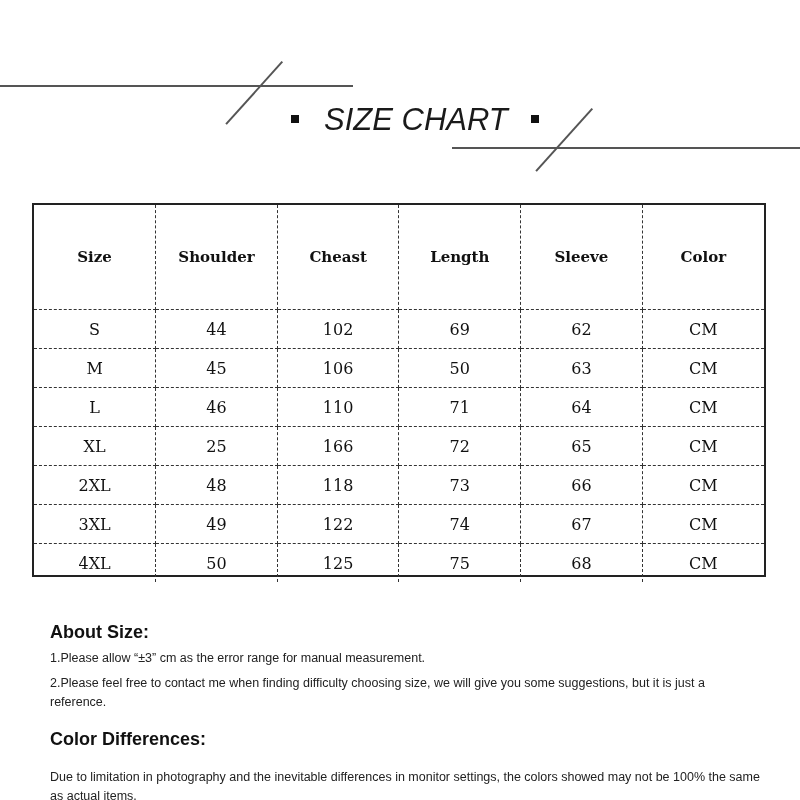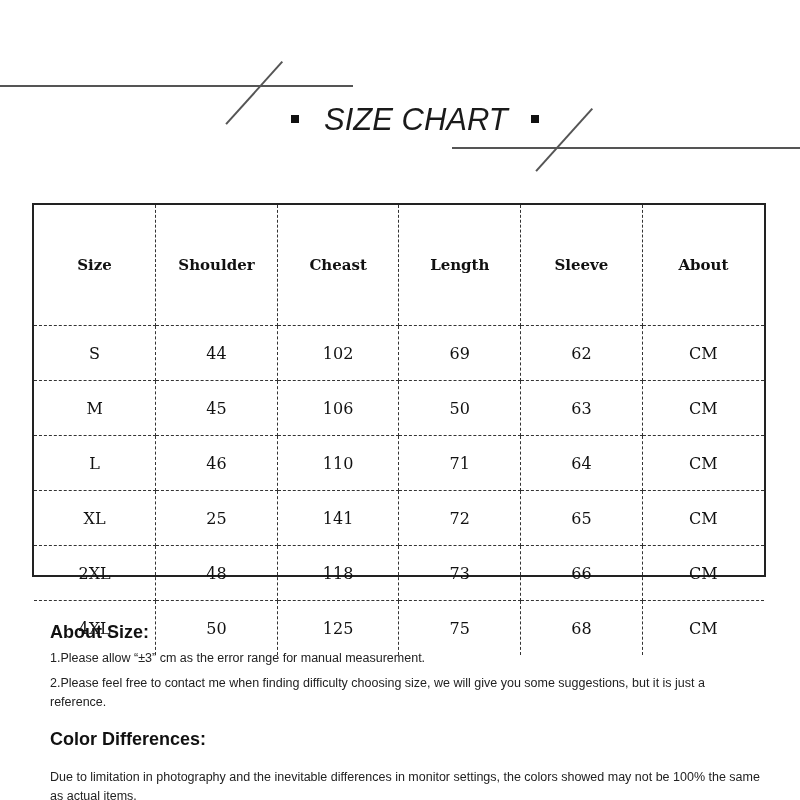--- a/index.html
+++ b/index.html
@@ -3,21 +3,21 @@
   <meta charset="utf-8">
   <style>
     html, body { margin:0; padding:0; background:#ffffff; }
     body { width:800px; height:800px; position:relative; overflow:hidden; font-family:"Liberation Sans", sans-serif; color:#111; }
     .deco { position:absolute; background:#555; height:2px; }
     .title-wrap { position:absolute; left:16px; top:98px; width:800px; height:44px; }
     .title { position:absolute; left:308px; top:0; font-family:"Liberation Sans", sans-serif; font-style:italic; font-size:31px; letter-spacing:0px; color:#1a1a1a; line-height:44px; white-space:nowrap; }
     .bullet { position:absolute; width:8px; height:8px; background:#111; top:17px; }
     .table-box { position:absolute; left:32px; top:203px; width:734px; height:374px; border:2px solid #222; box-sizing:border-box; }
     table { border-collapse:collapse; width:100%; height:100%; table-layout:fixed; }
-    td, th { text-align:center; padding:8px; font-family:"DejaVu Serif", serif; }
+    td, th { text-align:center; padding:0; font-family:"DejaVu Serif", serif; }
     th { font-weight:bold; font-size:15px; height:104px; color:#111; }
     td { font-size:16px; height:38px; color:#111; }
     th, td { border-right:1.5px dashed #333; border-bottom:1.5px dashed #333; }
     tr > *:last-child { border-right:none; }
     tr:last-child > td { border-bottom:none; }
     .notes { position:absolute; left:50px; top:622px; width:710px; }
     .h { font-weight:bold; font-size:18px; margin:0; color:#111; }
     .p { font-size:12.5px; margin:0; color:#222; line-height:19px; }
   </style>
 </head>
@@ -36,21 +36,21 @@
 
 <div class="table-box">
   <table>
     <thead>
       <tr>
         <th>Size</th>
         <th>Shoulder</th>
         <th>Cheast</th>
         <th>Length</th>
         <th>Sleeve</th>
-        <th>About</th>
+        <th>Color</th>
       </tr>
     </thead>
     <tbody>
       <tr>
         <td>S</td>
         <td>44</td>
         <td>102</td>
         <td>69</td>
         <td>62</td>
         <td>CM</td>
@@ -67,31 +67,39 @@
         <td>L</td>
         <td>46</td>
         <td>110</td>
         <td>71</td>
         <td>64</td>
         <td>CM</td>
       </tr>
       <tr>
         <td>XL</td>
         <td>25</td>
-        <td>141</td>
+        <td>166</td>
         <td>72</td>
         <td>65</td>
         <td>CM</td>
       </tr>
       <tr>
         <td>2XL</td>
         <td>48</td>
         <td>118</td>
         <td>73</td>
         <td>66</td>
+        <td>CM</td>
+      </tr>
+      <tr>
+        <td>3XL</td>
+        <td>49</td>
+        <td>122</td>
+        <td>74</td>
+        <td>67</td>
         <td>CM</td>
       </tr>
       <tr>
         <td>4XL</td>
         <td>50</td>
         <td>125</td>
         <td>75</td>
         <td>68</td>
         <td>CM</td>
       </tr>

